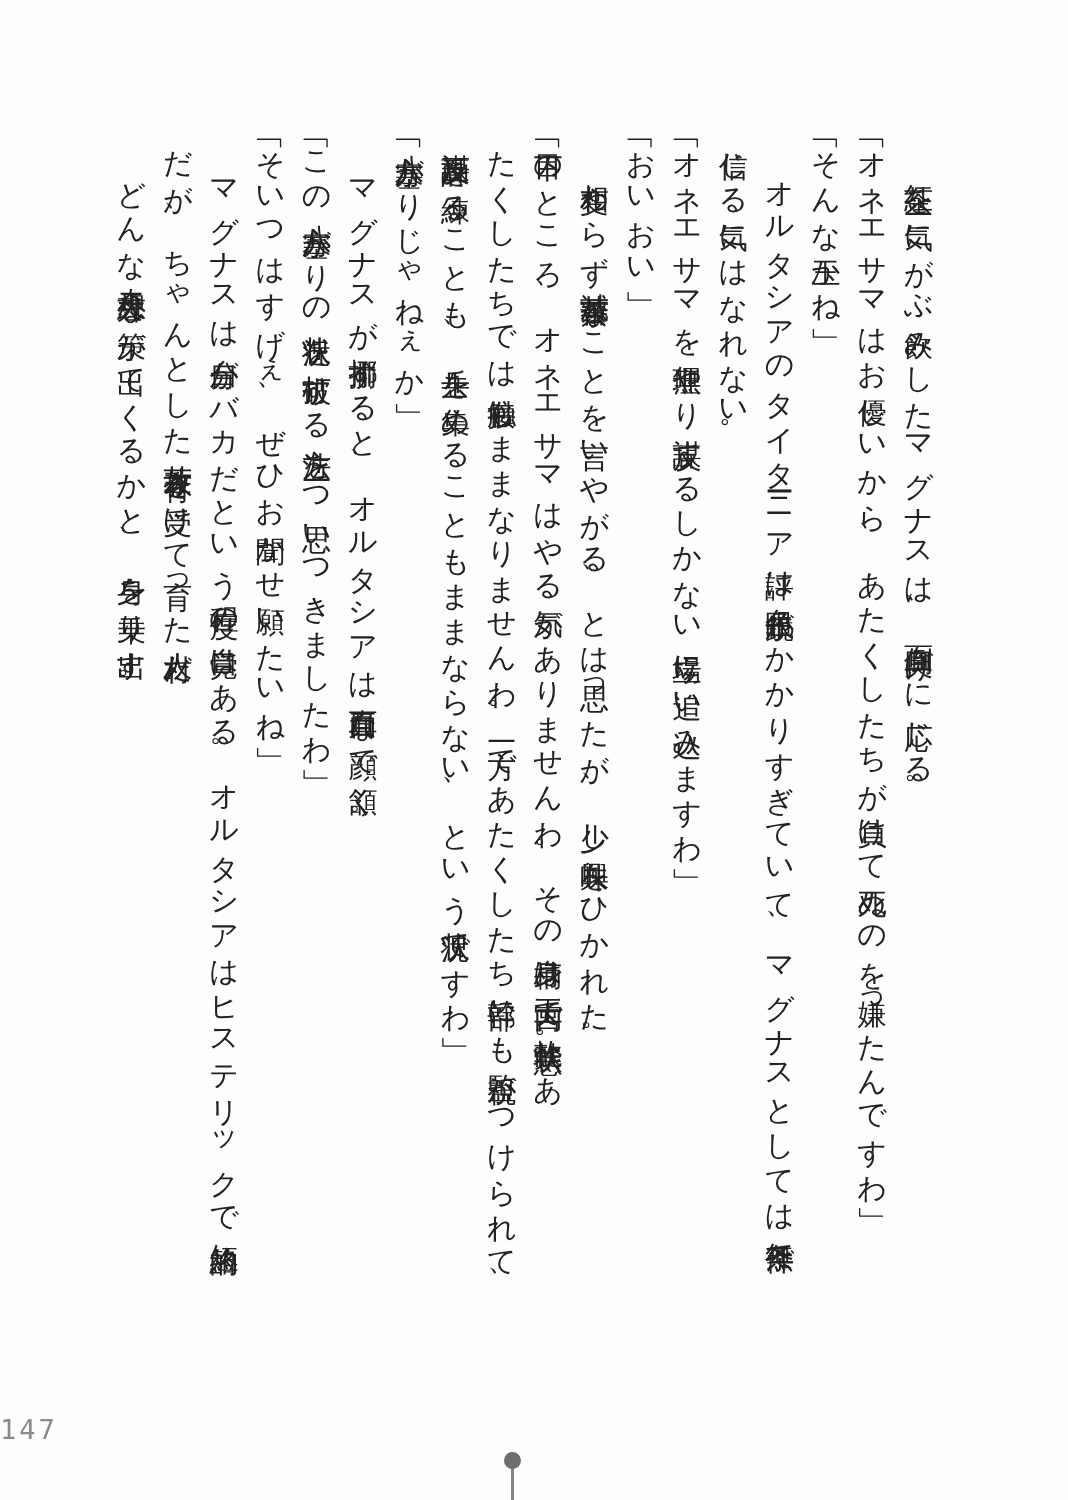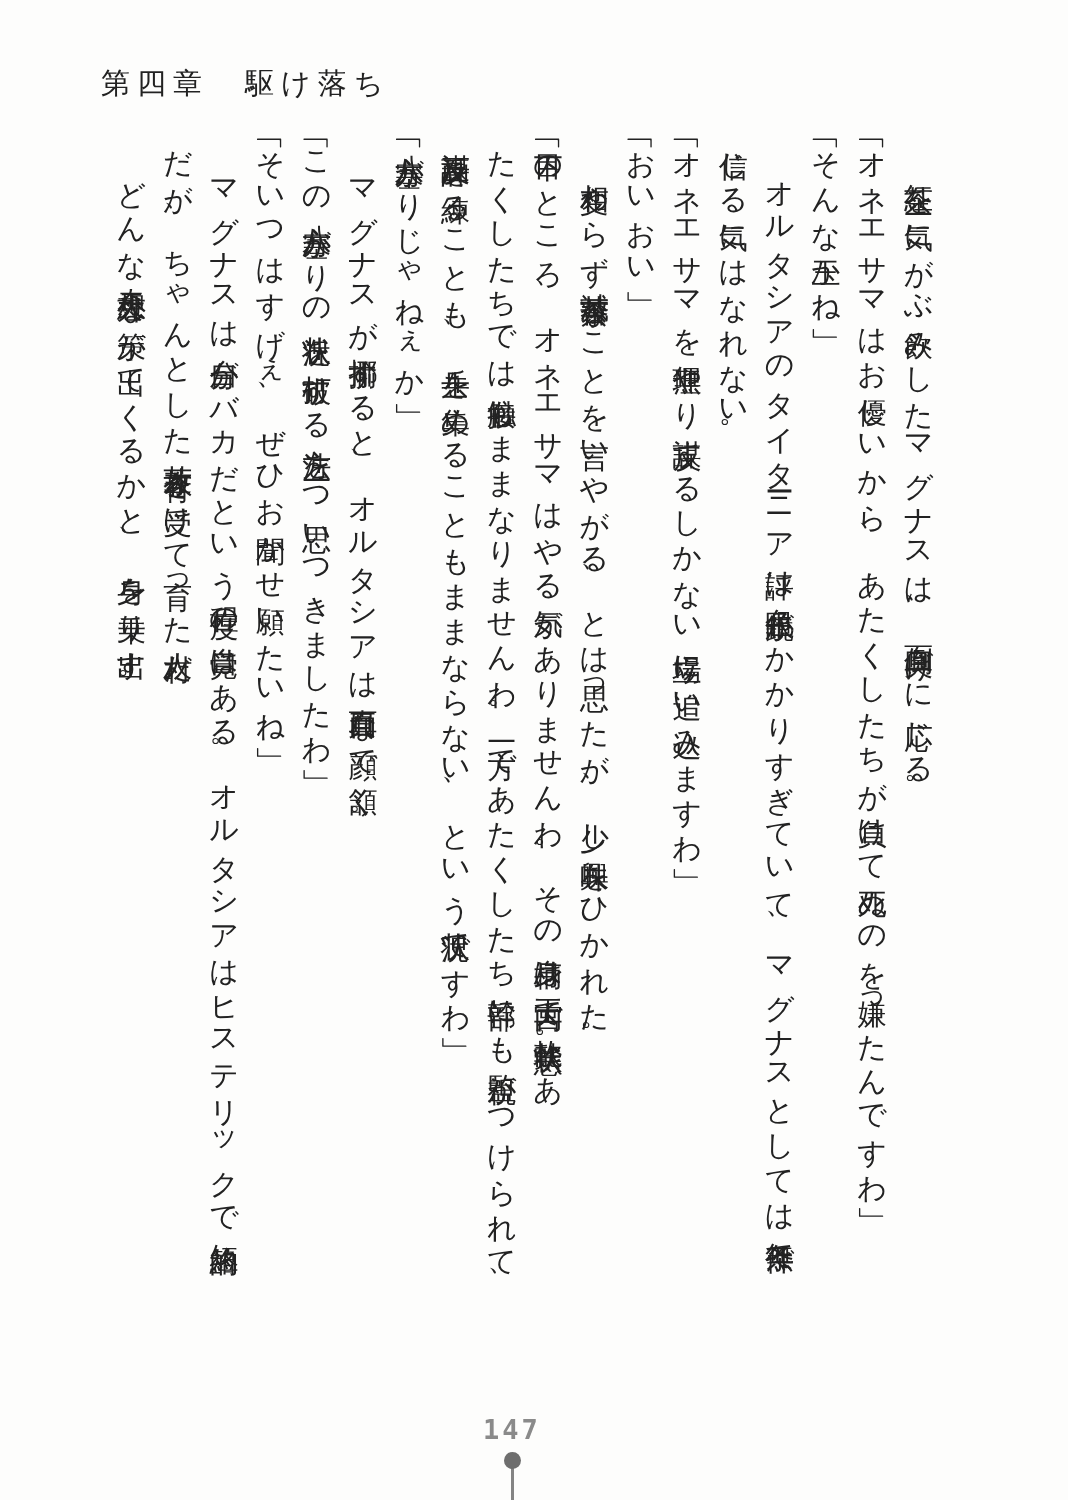--- a/index.html
+++ b/index.html
@@ -44,24 +44,23 @@
     color: var(--ink, #222222);
   }
   .text-column.indent {
     padding-top: 31px;
   }
   .page-number {
     position: absolute;
     top: 1414px;
     left: 0;
     width: 1024px;            
-    text-align: center;
     font-family: "DejaVu Sans Mono", "Liberation Mono", monospace;
     font-size: 27px;
-    font-weight: 700;
+    font-weight: 400;
     letter-spacing: 3px;
     color: var(--pagenum, #8a8a8a);
   }
   .footer-dot {
     position: absolute;
     left: 504px;
     top: 1452px;
     width: 17px;
     height: 17px;
     border-radius: 50%;
@@ -75,21 +74,20 @@
     height: 33px;
     background: var(--ornament, #6e6e6e);
     opacity: 0.85;
   }
 </style>
 </head>
 <body>
 
 <div class="page" style="--bg: #fdfdfc; --ink: #222222; --pagenum: #8a8a8a; --ornament: #6e6e6e;">
 
-  <div class="chapter-header">第四章　駆け落ち</div>
 
   <div class="text-block">
       <div class="text-column indent">紅茶を一気にがぶ飲みしたマグナスは、面倒臭げに応じる。</div>
       <div class="text-column">「オネエサマはお優しいから、あたくしたちが負けて死ぬのを嫌ったんですわ」</div>
       <div class="text-column">「そんな玉かね」</div>
       <div class="text-column indent">オルタシアのタイターニア評は色眼鏡がかかりすぎていて、マグナスとしては無条件で</div>
       <div class="text-column">信じる気にはなれない。</div>
       <div class="text-column">「オネエサマを無理やり謀反するしかない立場に追い込みますわ」</div>
       <div class="text-column">「おいおい」</div>
       <div class="text-column indent">相変わらず滅茶苦茶なことを言いやがる、とは思ったが、少し興味をひかれた。</div>

